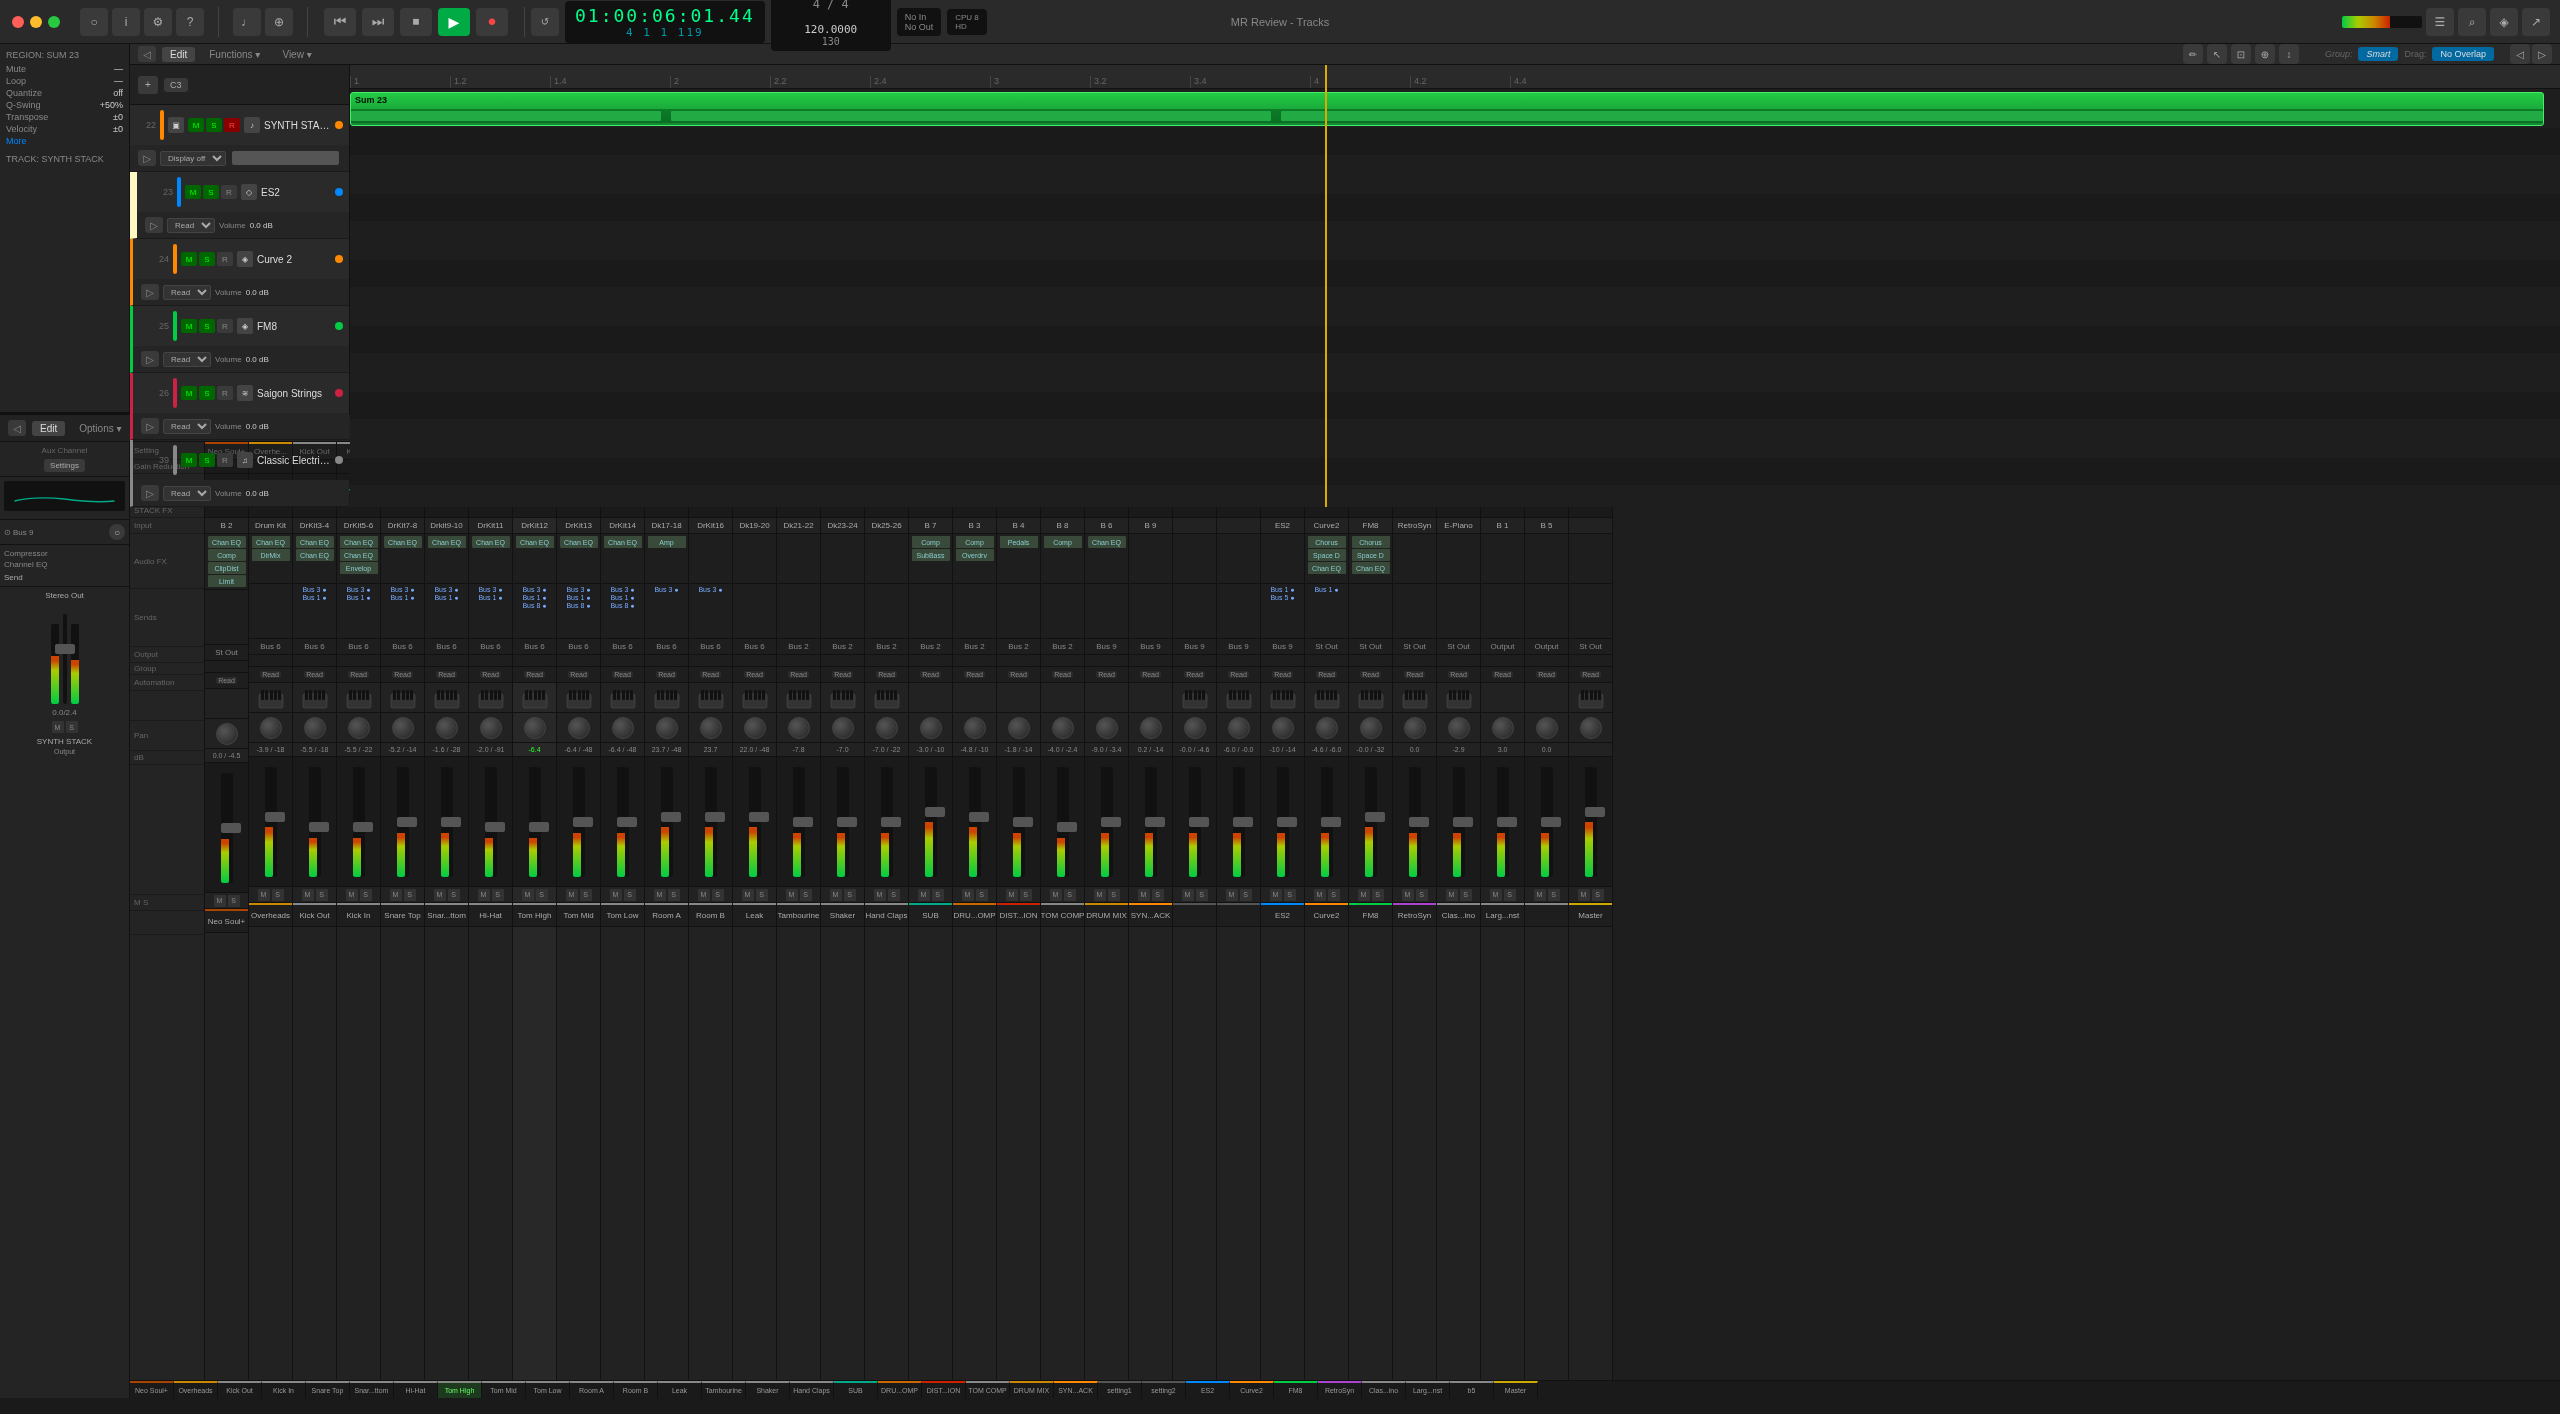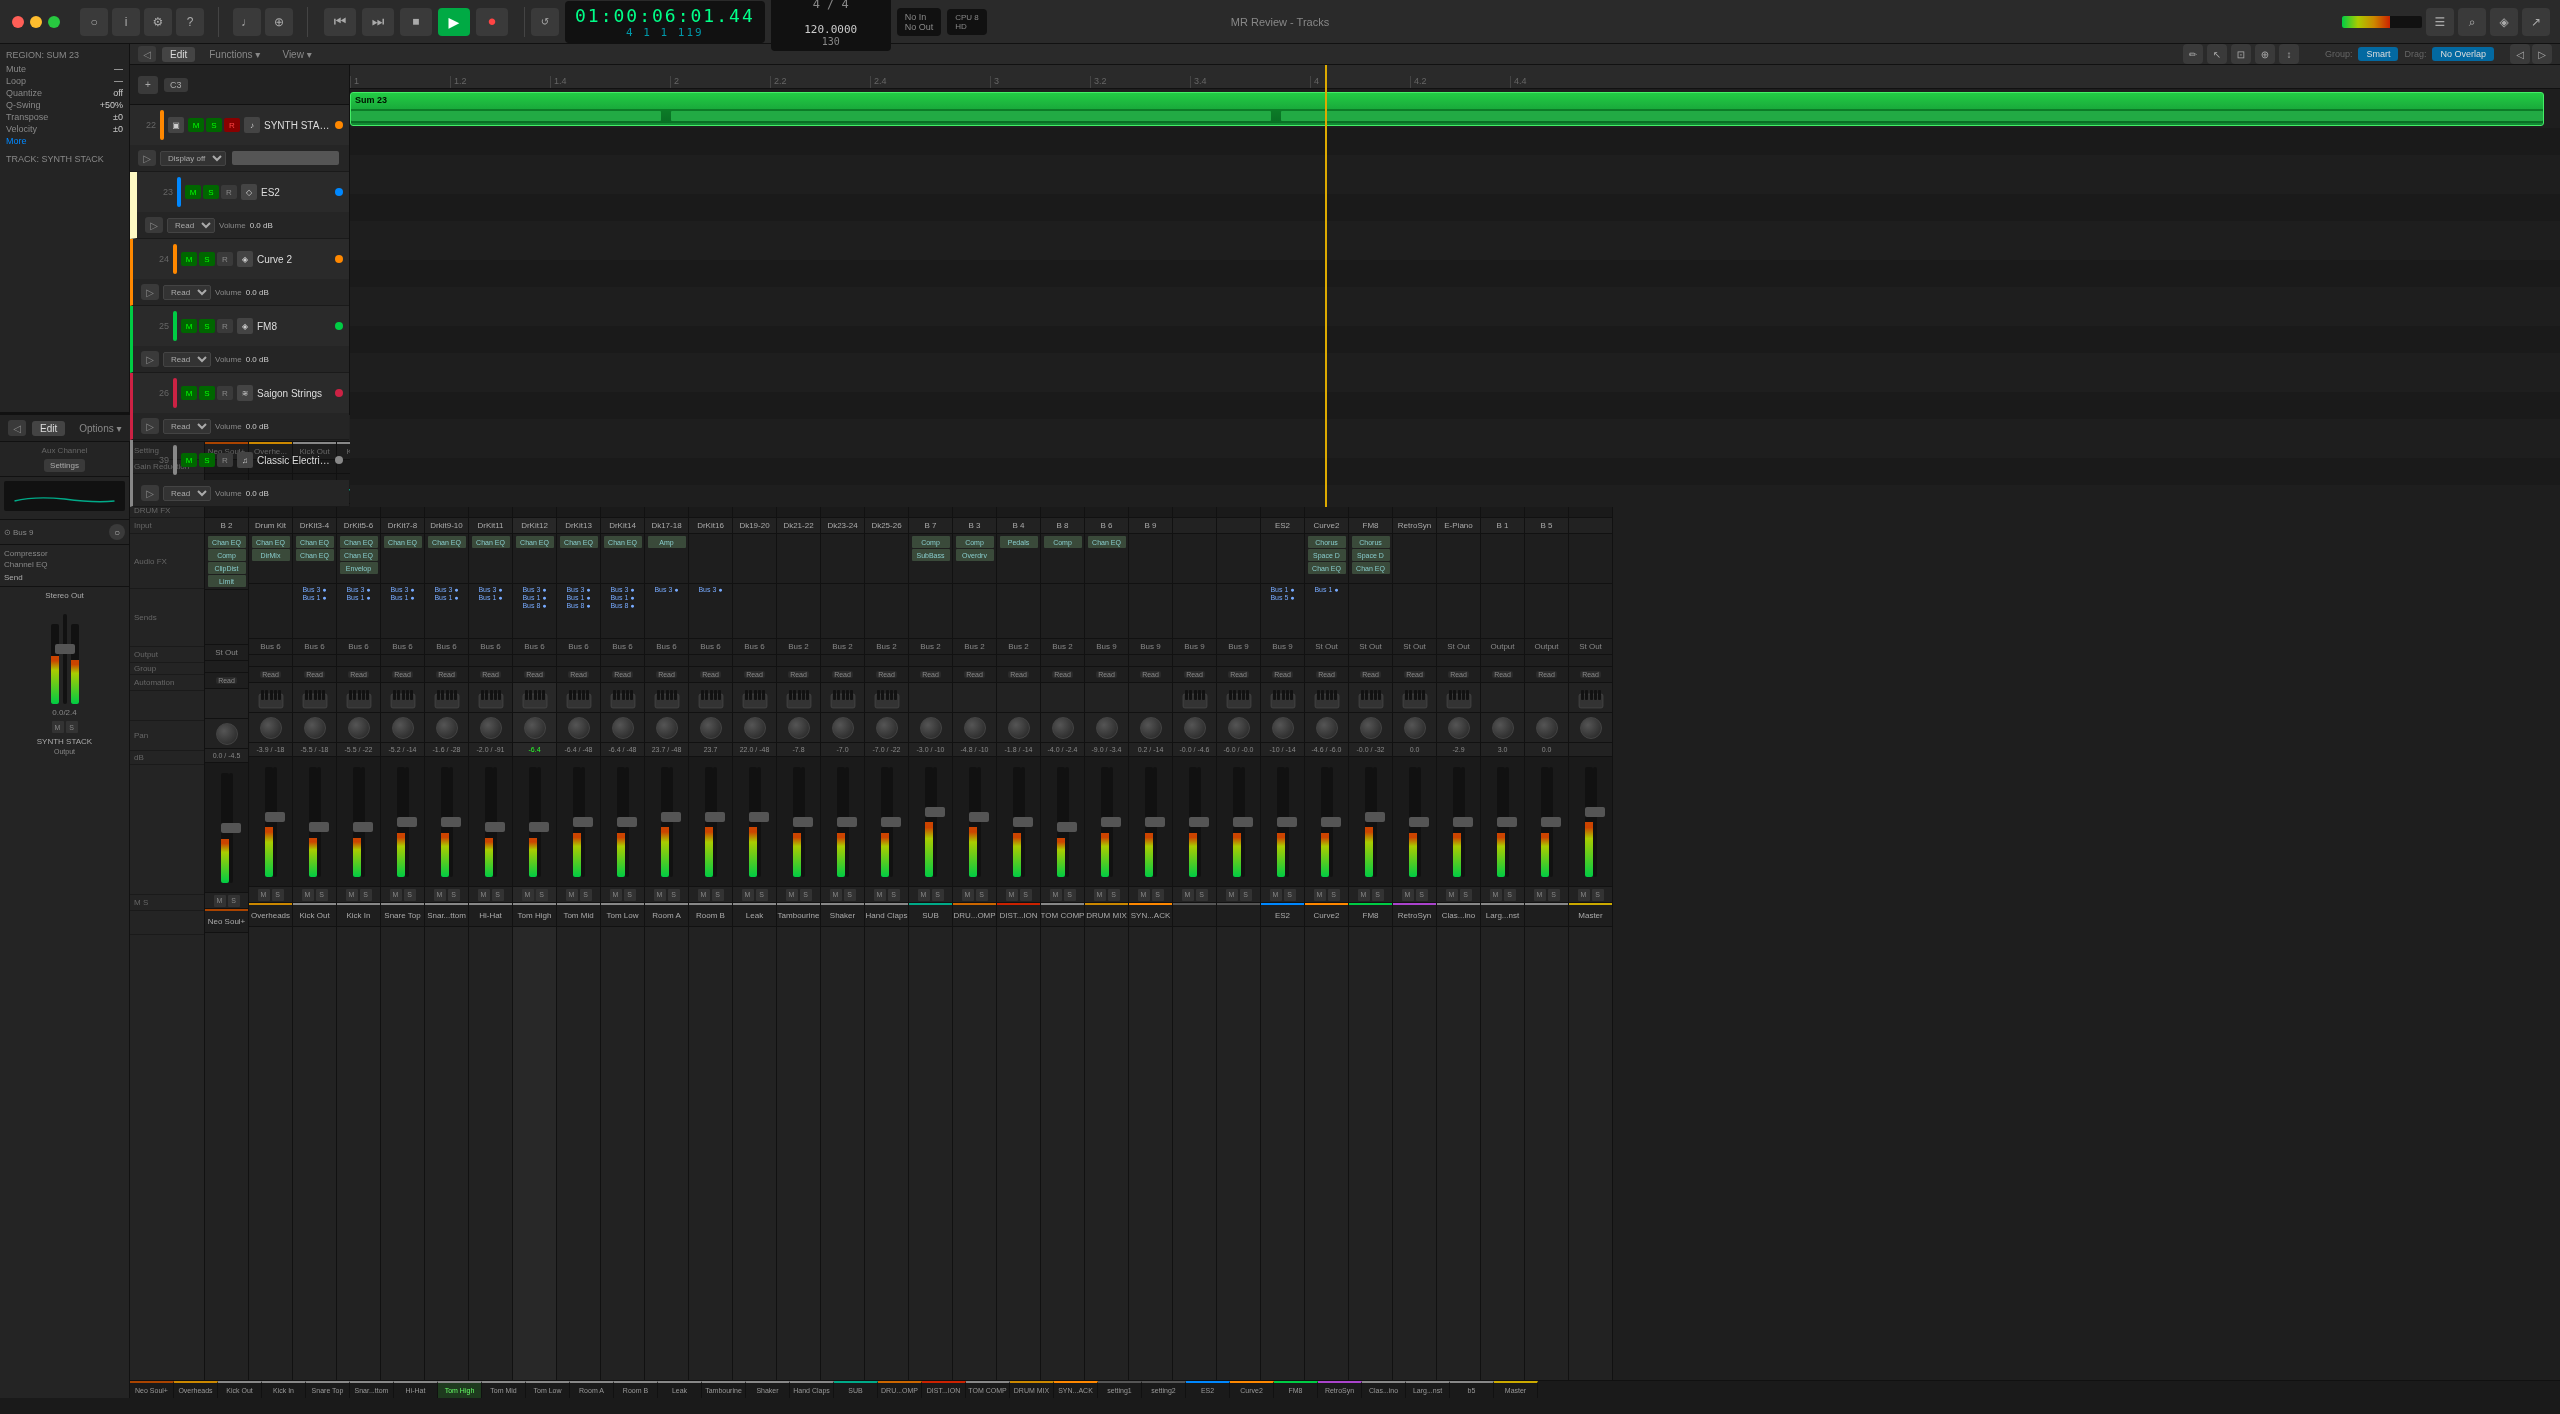--- a/index.html
+++ b/index.html
@@ -636,21 +636,21 @@
         <div class="arr-tab">View ▾</div>
 
         <div style="margin-left:auto;display:flex;gap:4px;align-items:center;">
           <div class="top-icon" style="width:20px;height:20px;font-size:10px;">✏</div>
           <div class="top-icon" style="width:20px;height:20px;font-size:10px;">↖</div>
           <div class="top-icon" style="width:20px;height:20px;font-size:10px;">⊡</div>
           <div class="top-icon" style="width:20px;height:20px;font-size:10px;">⊕</div>
           <div class="top-icon" style="width:20px;height:20px;font-size:10px;">↕</div>
         </div>
 
-        <div style="margin-left:20px;display:flex;gap:6px;align-items:center;">
+        <div style="margin-left:20px;display:flex;gap:6px;align-items:center;font-style:italic;">
           <span style="color:#666;font-size:9px;">Group:</span>
           <span class="arr-snap-btn active">Smart</span>
         </div>
         <div style="display:flex;gap:6px;align-items:center;">
           <span style="color:#666;font-size:9px;">Drag:</span>
           <span class="arr-snap-btn active">No Overlap</span>
         </div>
 
         <div style="display:flex;gap:2px;margin-left:10px;">
           <div class="top-icon" style="width:20px;height:20px;font-size:10px;">◁</div>
@@ -936,21 +936,21 @@
     </div>
 
     <div id="mixer-main">
       <div class="mixer-content">
 
         <div class="mixer-row-section">
           <div class="row-labels-col">
             <div class="row-label" style="height:18px;">Setting</div>
             <div class="row-label" style="height:14px;">Gain Reduction</div>
             <div class="row-label" style="height:30px;">EQ</div>
-            <div class="row-label" style="height:14px;">DRUM FX</div>
+            <div class="row-label" style="height:14px;">STACK FX</div>
             <div class="row-label" style="height:16px;">Input</div>
             <div class="row-label" style="height:55px;">Audio FX</div>
             <div class="row-label" style="height:58px;">Sends</div>
             <div class="row-label" style="height:16px;">Output</div>
             <div class="row-label" style="height:12px;">Group</div>
             <div class="row-label" style="height:16px;">Automation</div>
             <div class="row-label" style="height:30px;"></div>
             <div class="row-label" style="height:30px;">Pan</div>
             <div class="row-label" style="height:14px;">dB</div>
             <div class="row-label" style="height:130px;"></div>

